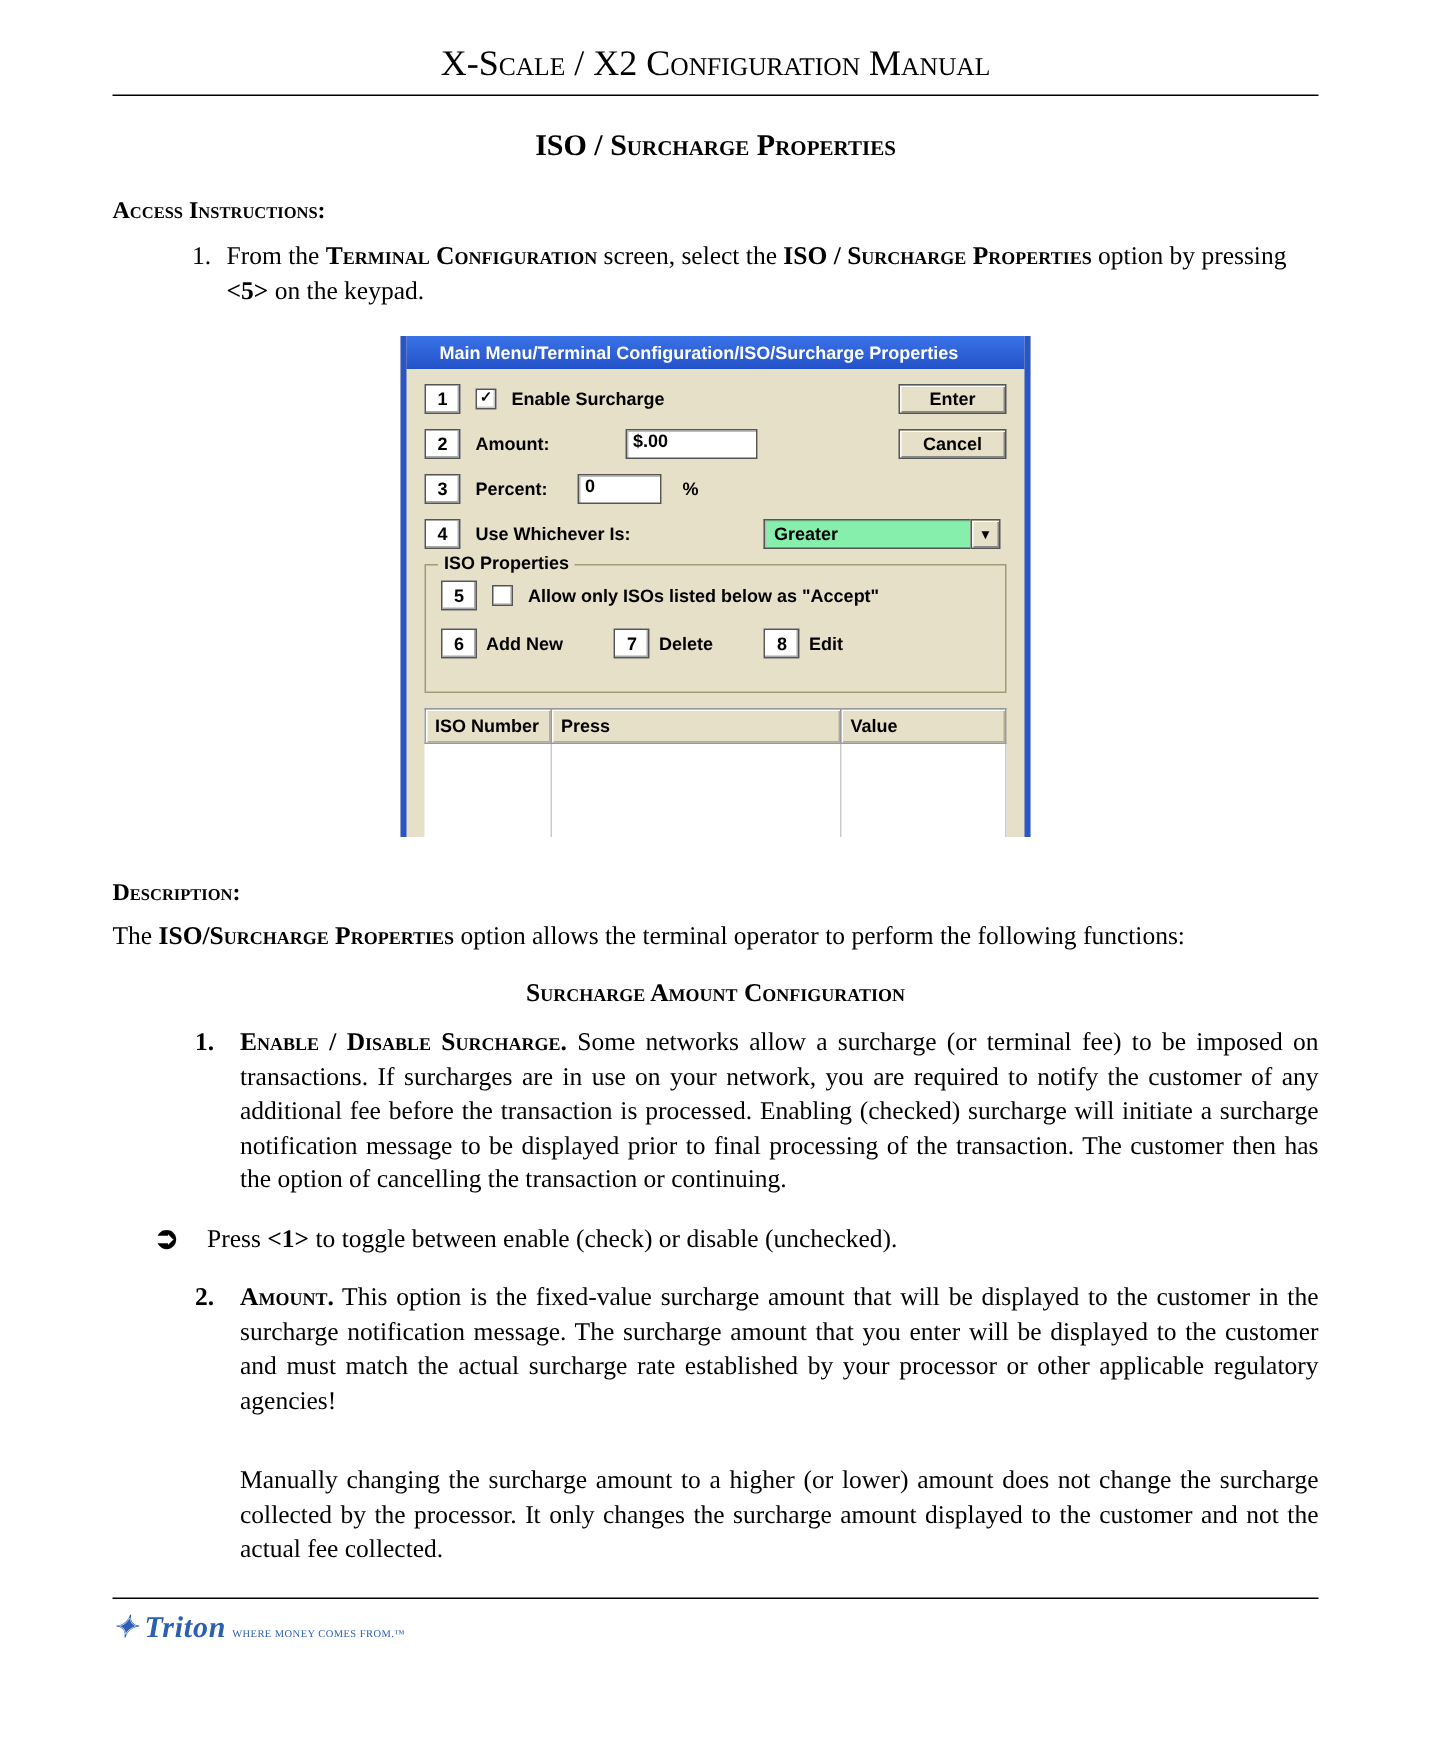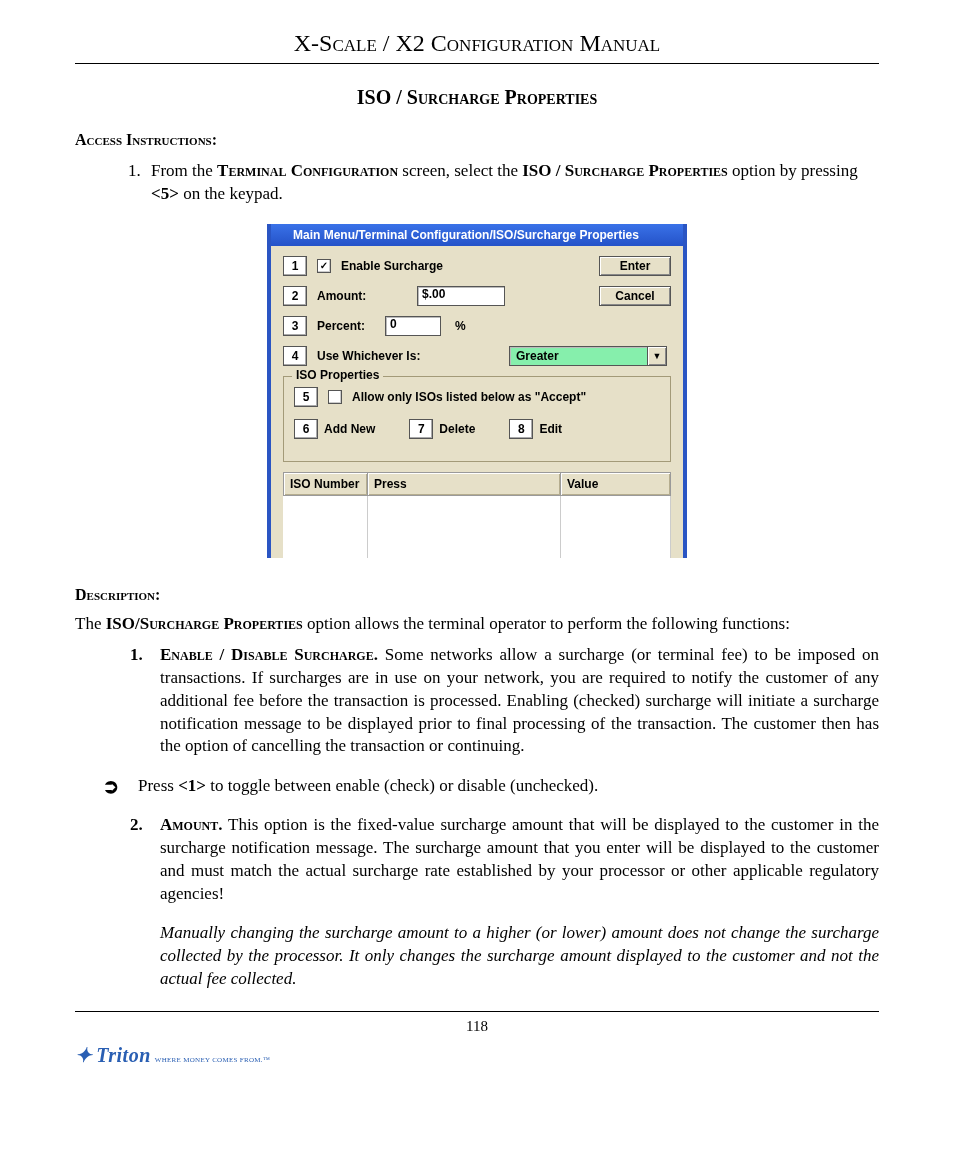--- a/index.html
+++ b/index.html
@@ -393,45 +393,45 @@
 
     </div>
   </div>
 
   <p><span class="sc-head">Description:</span></p>
 
   <p class="just">
     <span>The </span><b class="sc">ISO/Surcharge Properties</b><span> option allows the terminal operator to perform the following functions:</span>
   </p>
 
+  <div class="sub-title">Surcharge Amount Configuration</div>
 
   <ol class="boldnum">
     <li>
       <span class="num">1.</span>
       <b class="sc">Enable  / Disable Surcharge.</b><span>   Some networks allow a surcharge (or terminal fee) to be imposed on transactions.  If surcharges are in use on your network, you are required to notify the customer of any additional fee before the transaction is processed.  Enabling (checked) surcharge will initiate a surcharge notification message to be displayed prior to final processing of the transaction.  The customer then has the option of cancelling the transaction or continuing.</span>
     </li>
   </ol>
 
 
   <div class="bullet-line">
     <span class="arrow">➲</span>
     <span>
       <span>Press </span><b>&lt;1&gt;</b><span> to toggle between enable (check) or disable (unchecked).</span>
     </span>
   </div>
 
   <ol class="boldnum">
     <li>
       <span class="num">2.</span>
       <b class="sc">Amount.</b><span>   This option is the fixed-value surcharge amount that will be displayed to the customer in the surcharge notification message.  The surcharge amount that you enter will be displayed to the customer and must match the actual surcharge rate established by your processor or other applicable regulatory agencies!</span>
-      <p class="just" style="margin-top:16px;font-style:italic;">Manually changing the surcharge amount to a higher (or lower) amount does not change the surcharge collected by the processor.  It only changes the surcharge amount displayed to the customer and not the actual fee collected.</p>
+      <p class="just" style="margin-top:30px;">Manually changing the surcharge amount to a higher (or lower) amount does not change the surcharge collected by the processor.  It only changes the surcharge amount displayed to the customer and not the actual fee collected.</p>
     </li>
   </ol>
 
   <hr class="page-footer-hr">
-  <div class="page-num">118</div>
   <div class="logo">
     <span>✦</span>
     <span>Triton</span>
     <span class="tag">WHERE MONEY COMES FROM.™</span>
   </div>
 
 </div>
 
 </body></html>

